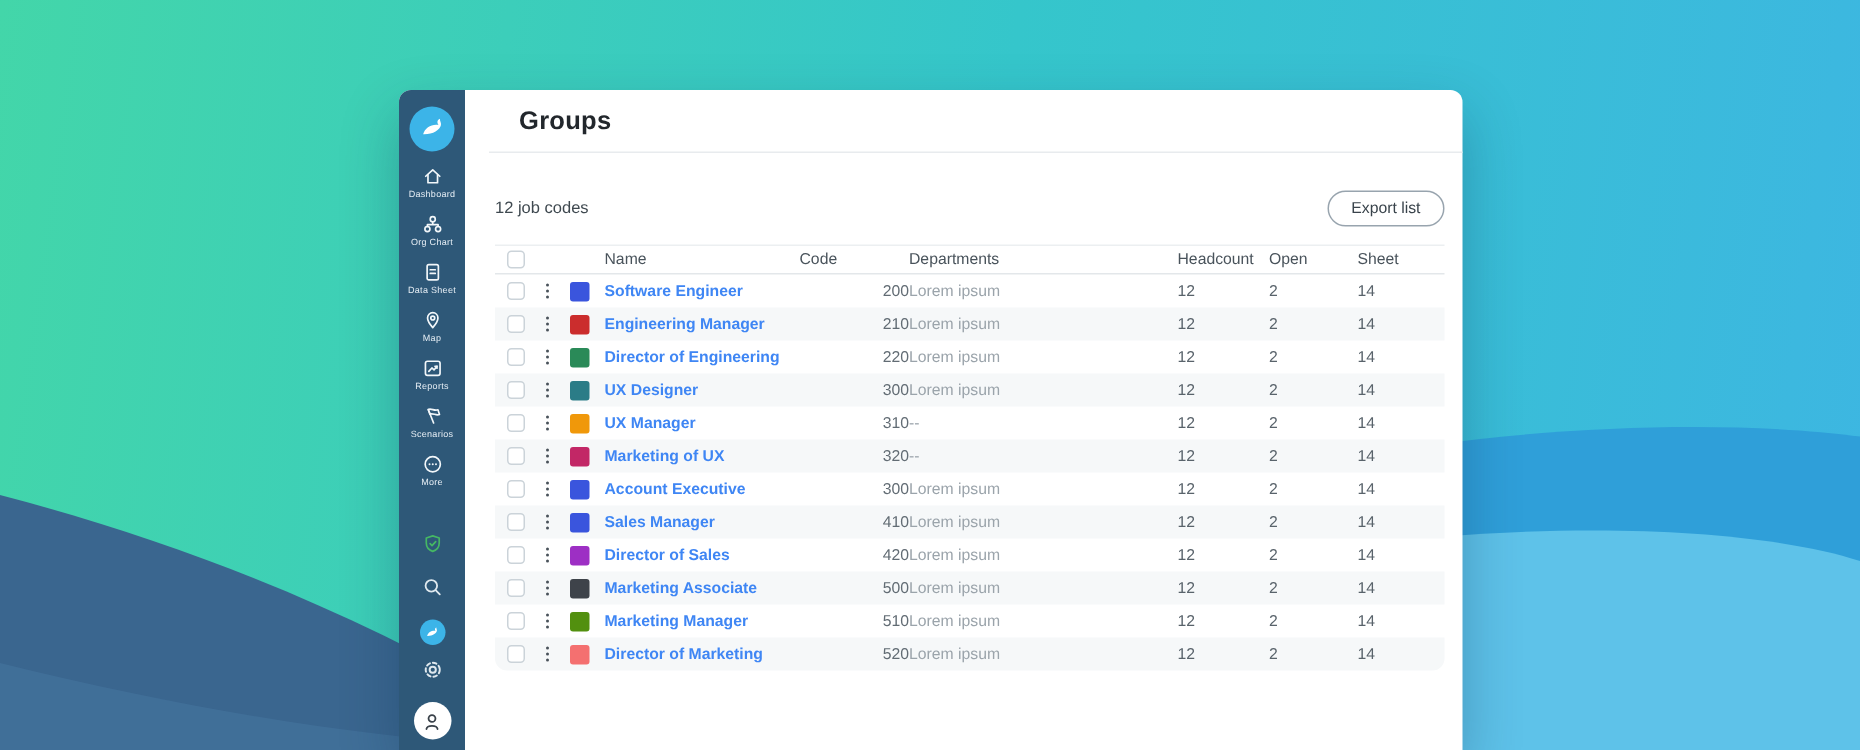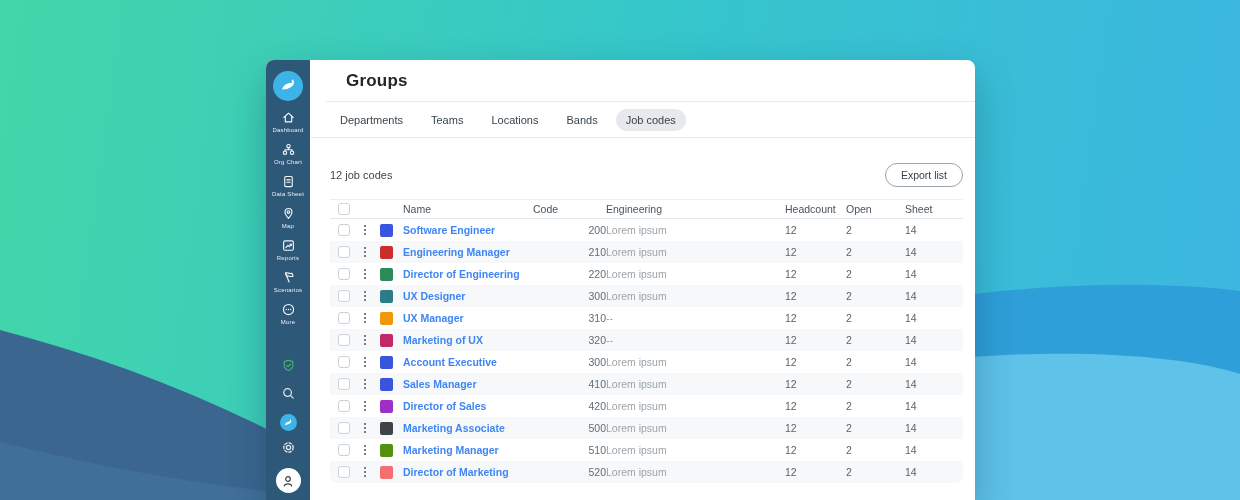--- a/index.html
+++ b/index.html
@@ -208,44 +208,37 @@
       </span>
     </div>
   </div>
 
   <div class="main">
 
     <div class="page-header">
       <span class="page-title">Groups</span>
     </div>
 
-    <div class="tabs-row">
-      <span class="tab">Departments</span>
-      <span class="tab">Teams</span>
-      <span class="tab">Locations</span>
-      <span class="tab">Bands</span>
-      <span class="tab active">Job codes</span>
-    </div>
 
     <div class="toolbar">
       <span class="count-label">12 job codes</span>
       <span class="spacer"></span>
       <button class="btn-export">Export list</button>
     </div>
 
     <div class="table">
       <div class="grid-row thead">
         <div>
             <span class="checkbox"></span>
           </div>
         <div></div>
         <div></div>
         <div>Name</div>
         <div>Code</div>
-        <div>Engineering</div>
+        <div>Departments</div>
         <div>Headcount</div>
         <div>Open</div>
         <div>Sheet</div>
       </div>
 
       <div class="tbody">
 
           <div class="grid-row trow">
             <div>
               <span class="checkbox"></span>

